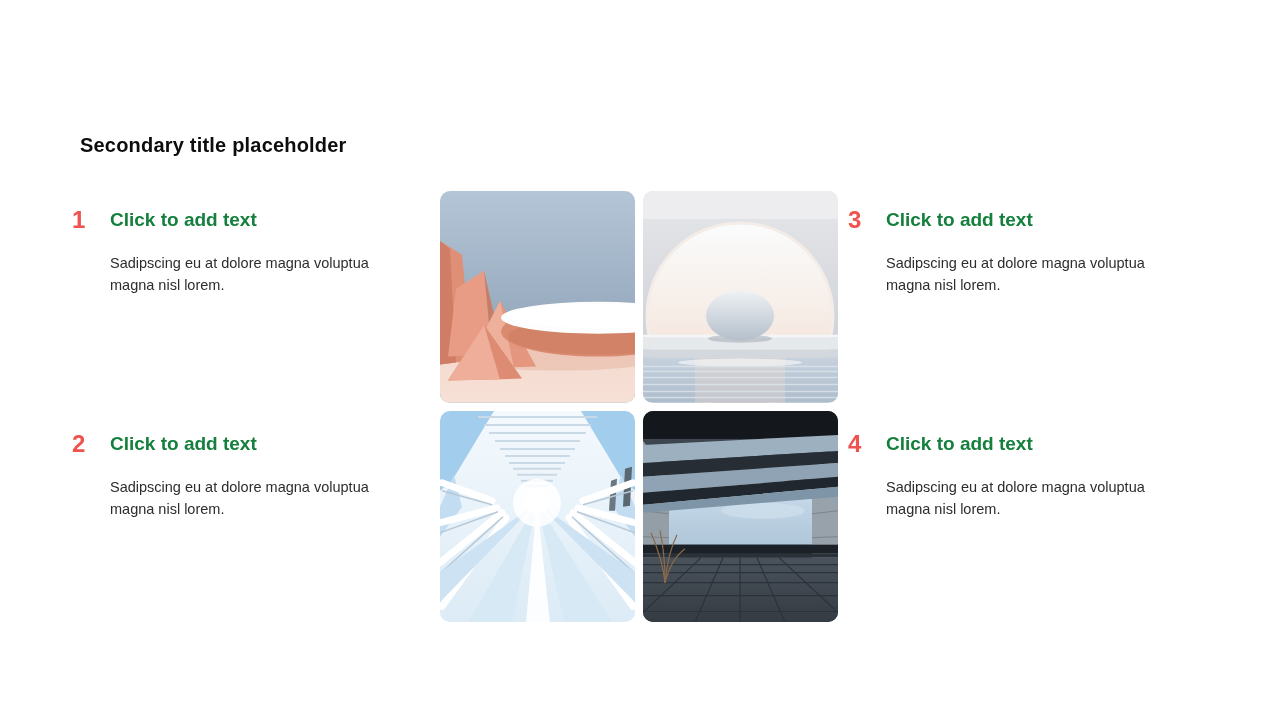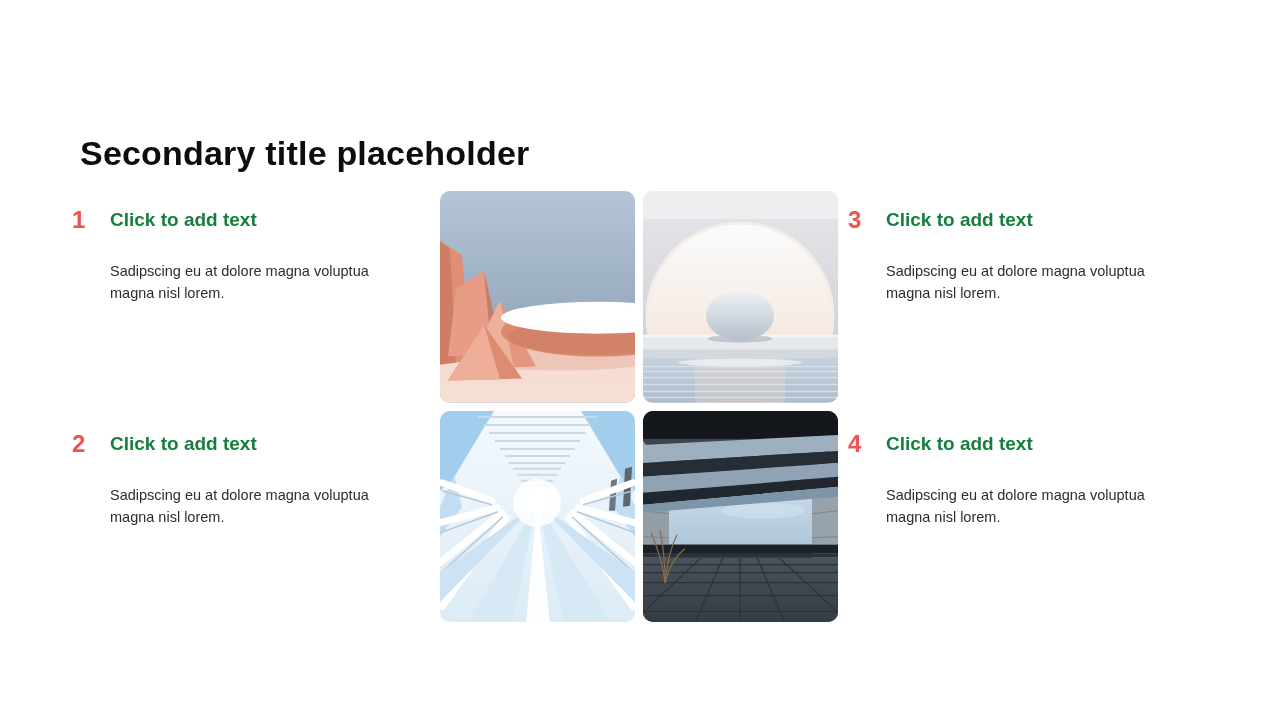--- a/index.html
+++ b/index.html
@@ -3,39 +3,39 @@
 <meta charset="utf-8">
 <style>
   * { margin: 0; padding: 0; box-sizing: border-box; }
   html, body { width: 1280px; height: 720px; background: #ffffff; overflow: hidden; }
   body { font-family: "Liberation Sans", sans-serif; }
 
   .slide { position: relative; width: 1280px; height: 720px; background: #ffffff; }
 
   .title {
     position: absolute; left: 80px; top: 134px;
-    font-size: 34px; font-weight: 700; color: #0d0d0d; letter-spacing: 0.2px;
+    font-size: 20px; font-weight: 700; color: #0d0d0d; letter-spacing: 0.2px;
   }
 
   .item { position: absolute; display: flex; width: 345px; }
   .item-1 { left: 72px;  top: 205px; }
   .item-2 { left: 72px;  top: 429px; }
   .item-3 { left: 848px; top: 205px; }
   .item-4 { left: 848px; top: 429px; }
 
   .num {
     flex: 0 0 24px; font-size: 24px; font-weight: 700; line-height: 29px;
     color: #EF5350;
   }
   .item-content { margin-left: 14px; width: 300px; }
   .item-content h3 {
     margin-top: 3px; font-size: 19px; font-weight: 700; line-height: 24px; color: #15803d;
   }
   .item-content p {
-    margin-top: 28px; font-size: 14.5px; line-height: 22px; color: #2d2d2d; width: 295px;
+    margin-top: 20px; font-size: 14.5px; line-height: 22px; color: #2d2d2d; width: 295px;
   }
 
   .gallery {
     position: absolute; left: 440px; top: 191px; width: 398px; height: 431px;
     display: grid; grid-template-columns: 1fr 1fr; grid-template-rows: 1fr 1fr; gap: 8px;
   }
   .cell {
     border-radius: 10px; overflow: hidden; position: relative;
     box-shadow: inset 0 0 0 1px rgba(0,0,0,0.03);
   }

